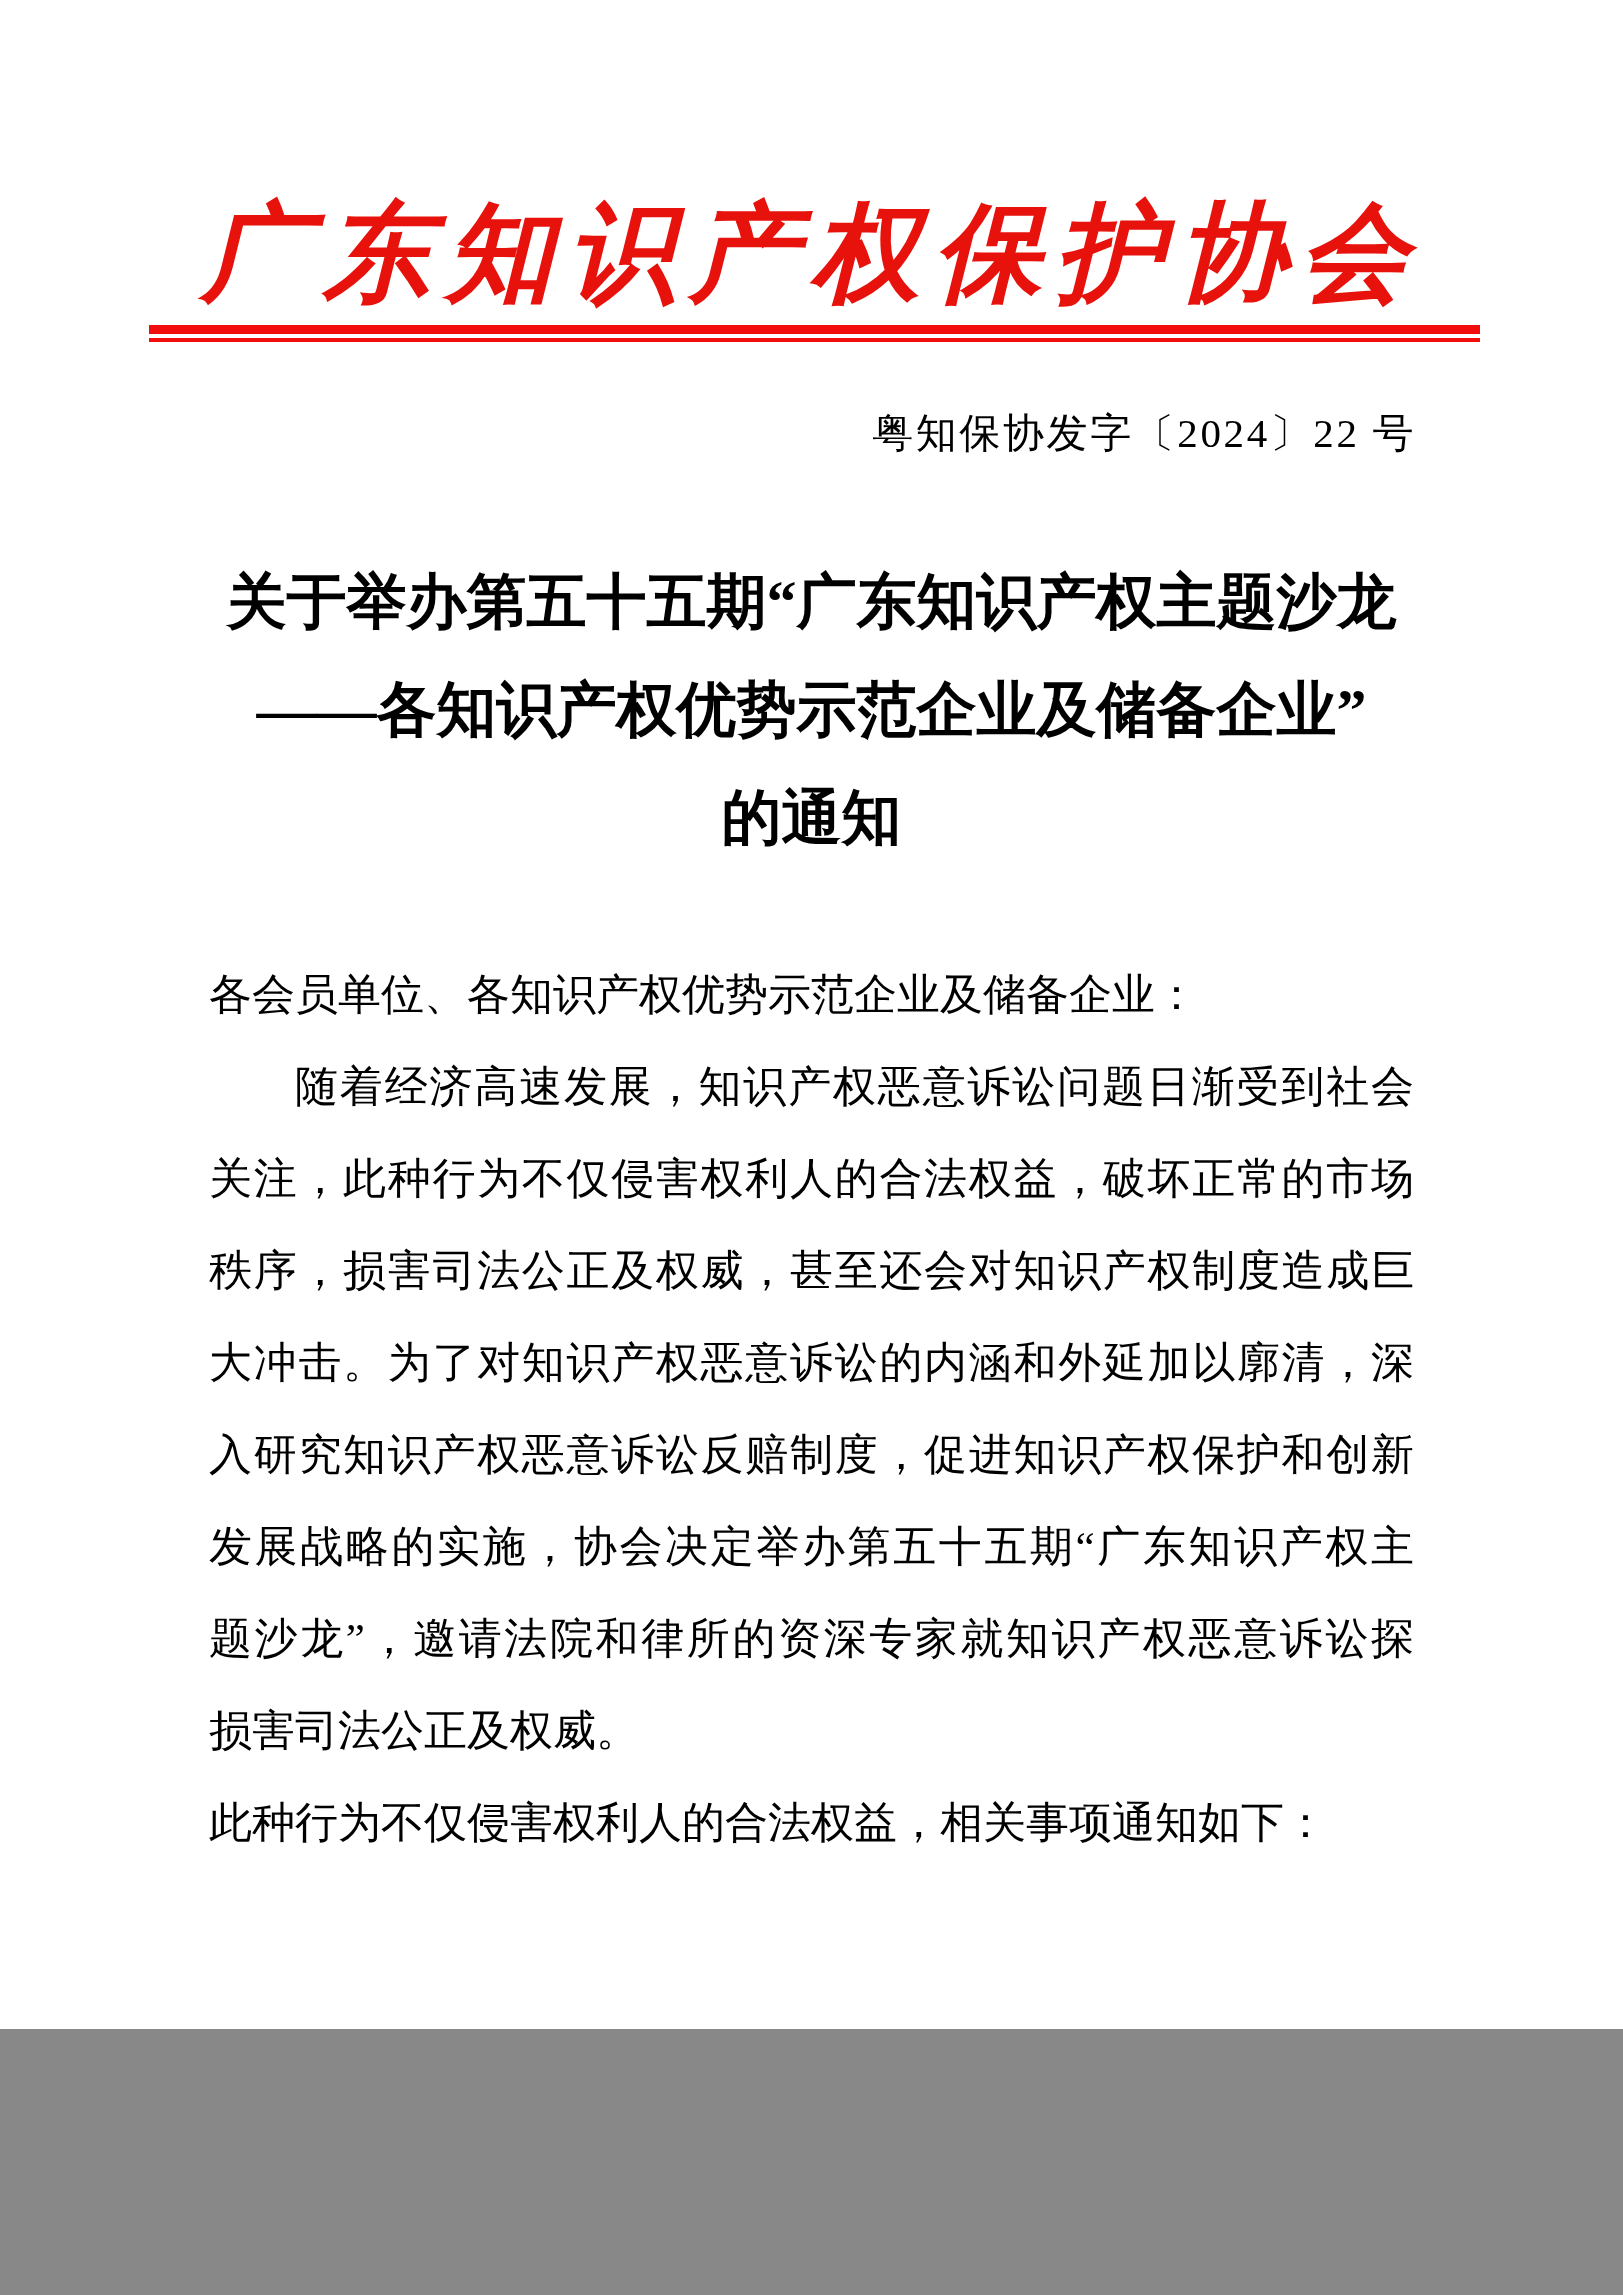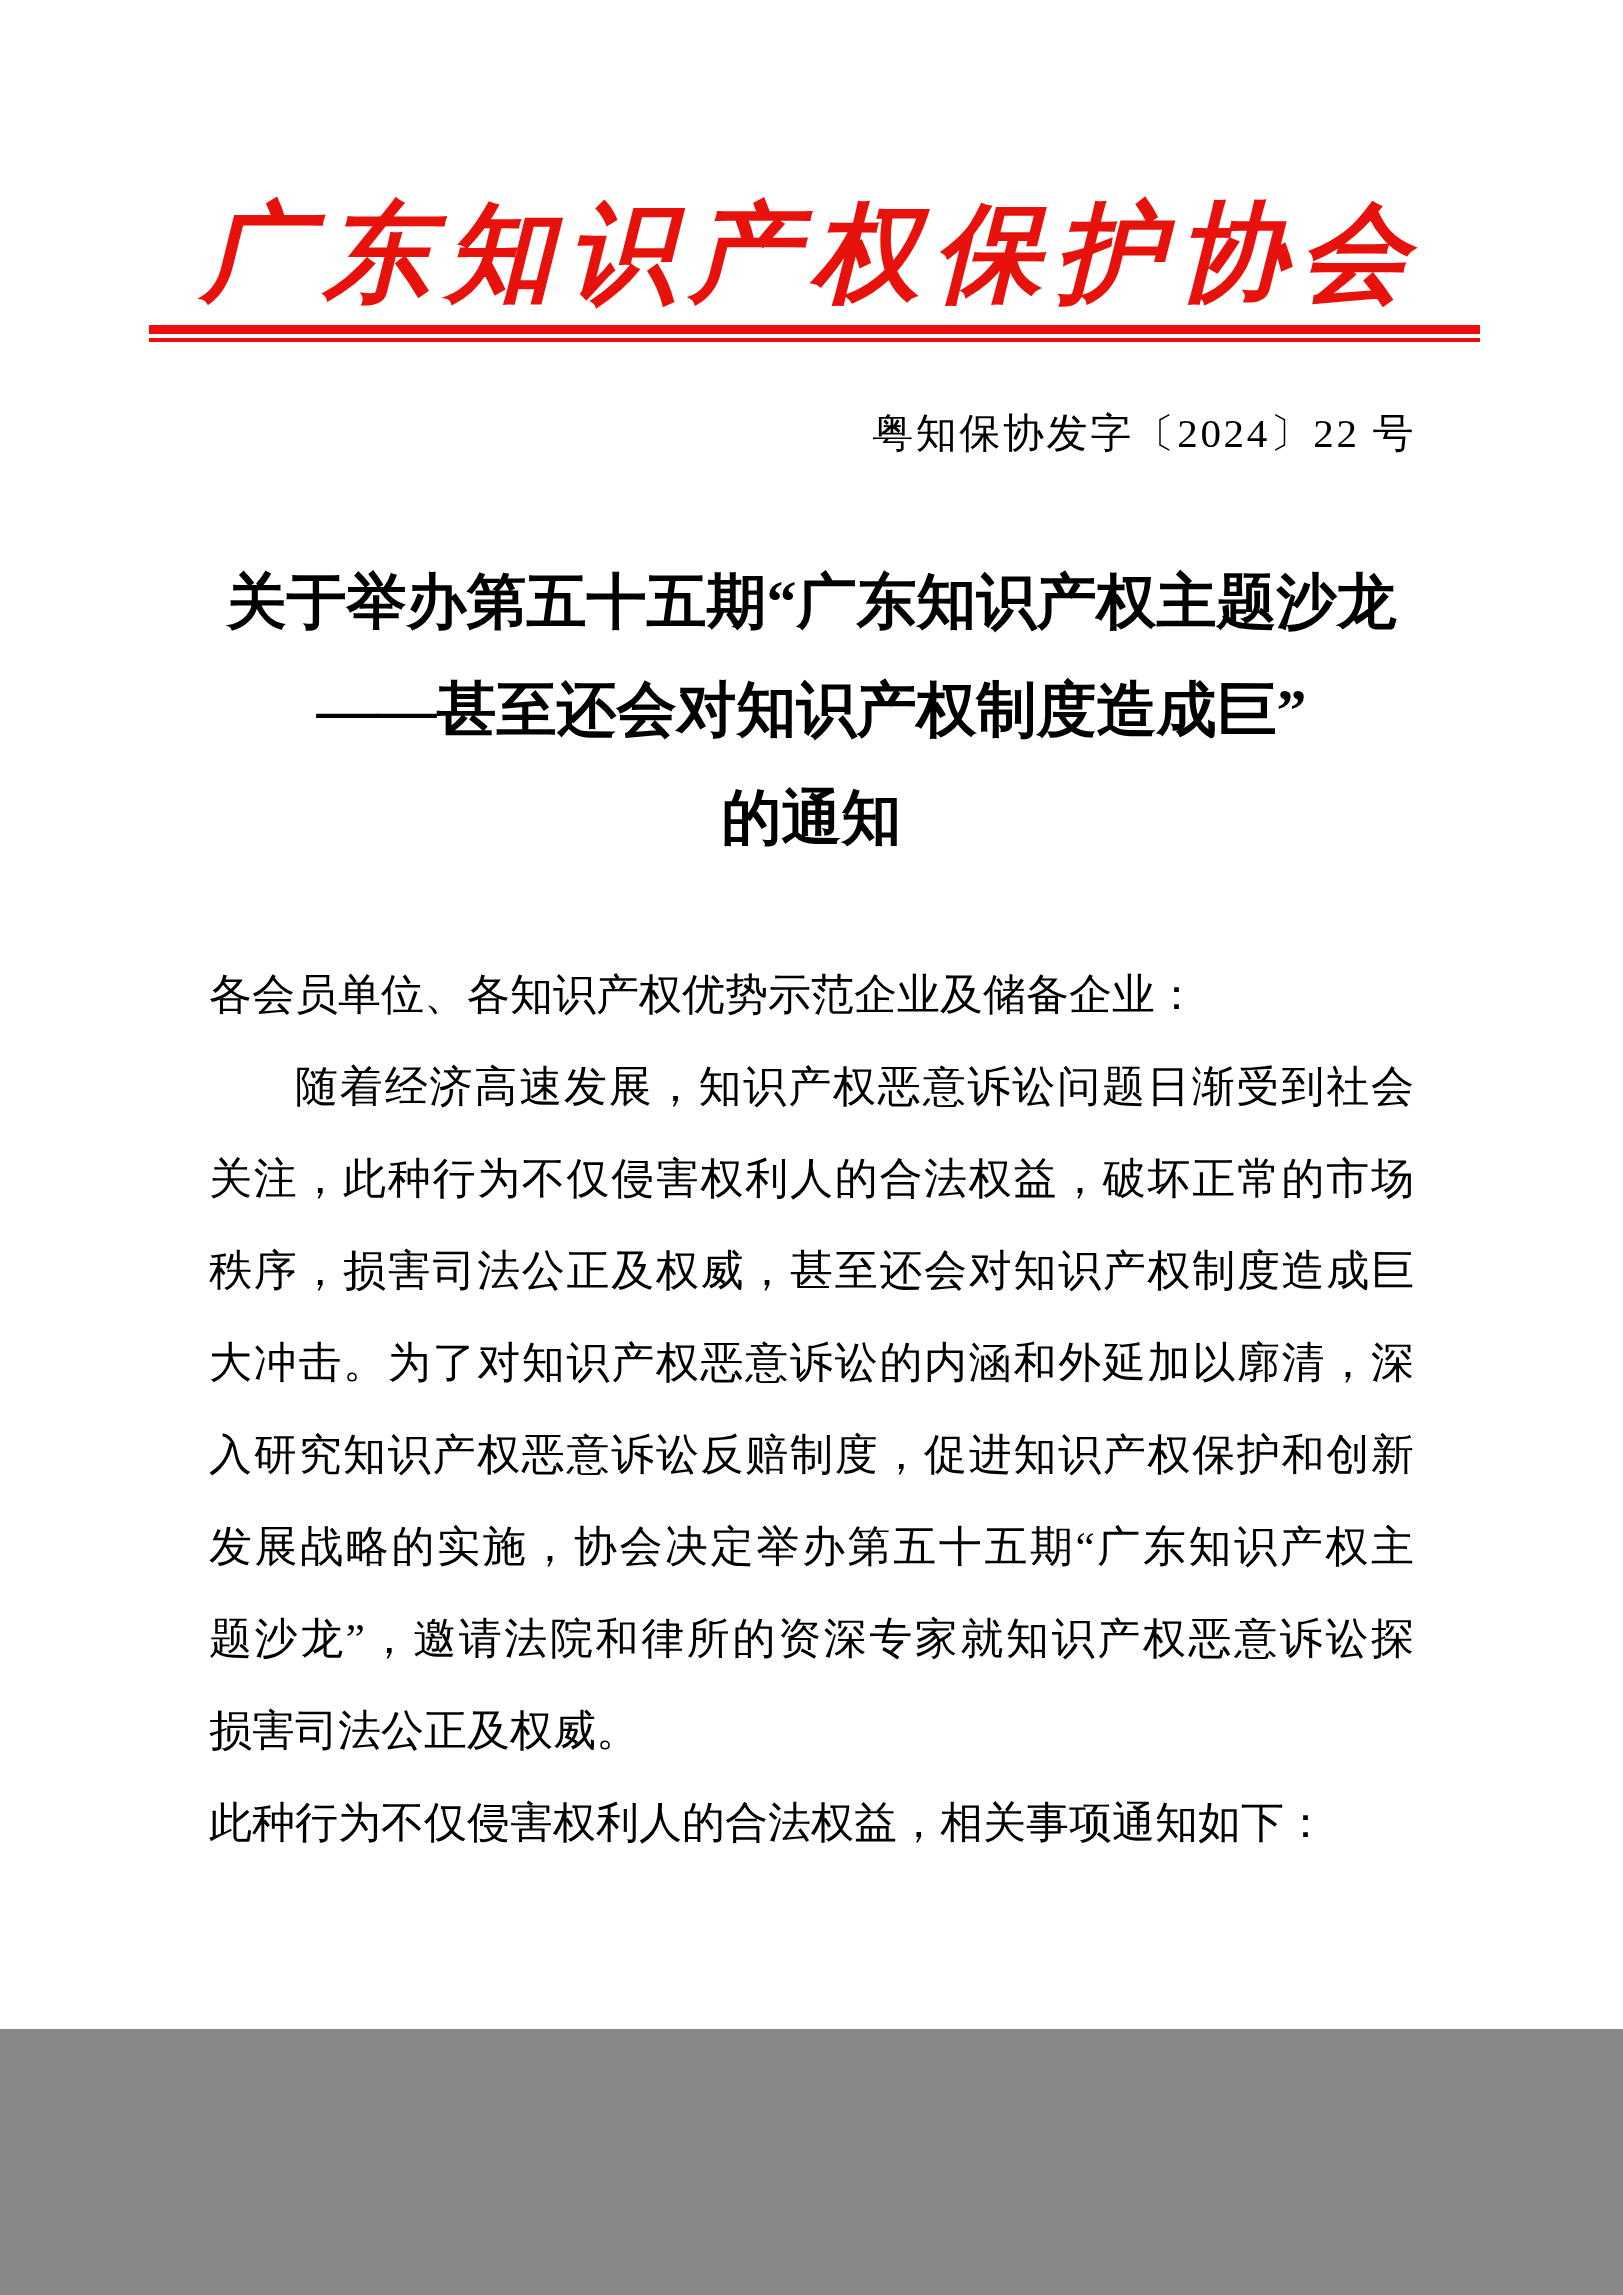--- a/index.html
+++ b/index.html
@@ -76,21 +76,21 @@
 
   <div class="org-name">广东知识产权保护协会</div>
 
   <div class="rule rule-thick"></div>
   <div class="rule rule-thin"></div>
 
   <div class="doc-number">粤知保协发字〔2024〕22 号</div>
 
   <div class="notice-title">
     <div class="title-line">关于举办第五十五期“广东知识产权主题沙龙</div>
-    <div class="title-line">——甚至还会对知识产权制度造成巨”</div>
+    <div class="title-line">——各知识产权优势示范企业及储备企业”</div>
     <div class="title-line">的通知</div>
   </div>
 
   <div class="body-block">
 
     <div class="body-line">各会员单位、各知识产权优势示范企业及储备企业：</div>
 
     <div>
       <div class="body-line j ind">随着经济高速发展，知识产权恶意诉讼问题日渐受到社会</div>
       <div class="body-line j">关注，此种行为不仅侵害权利人的合法权益，破坏正常的市场</div>

